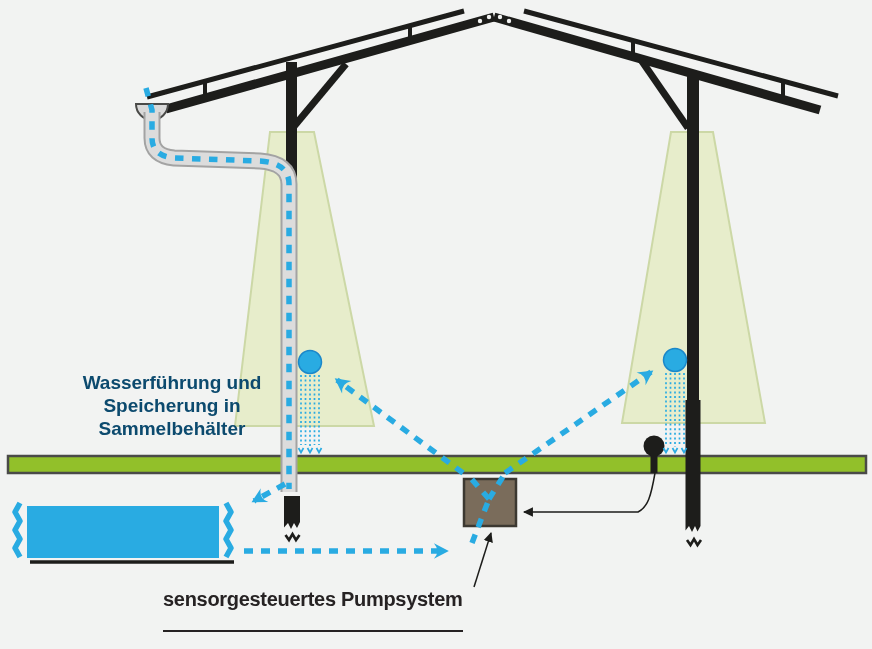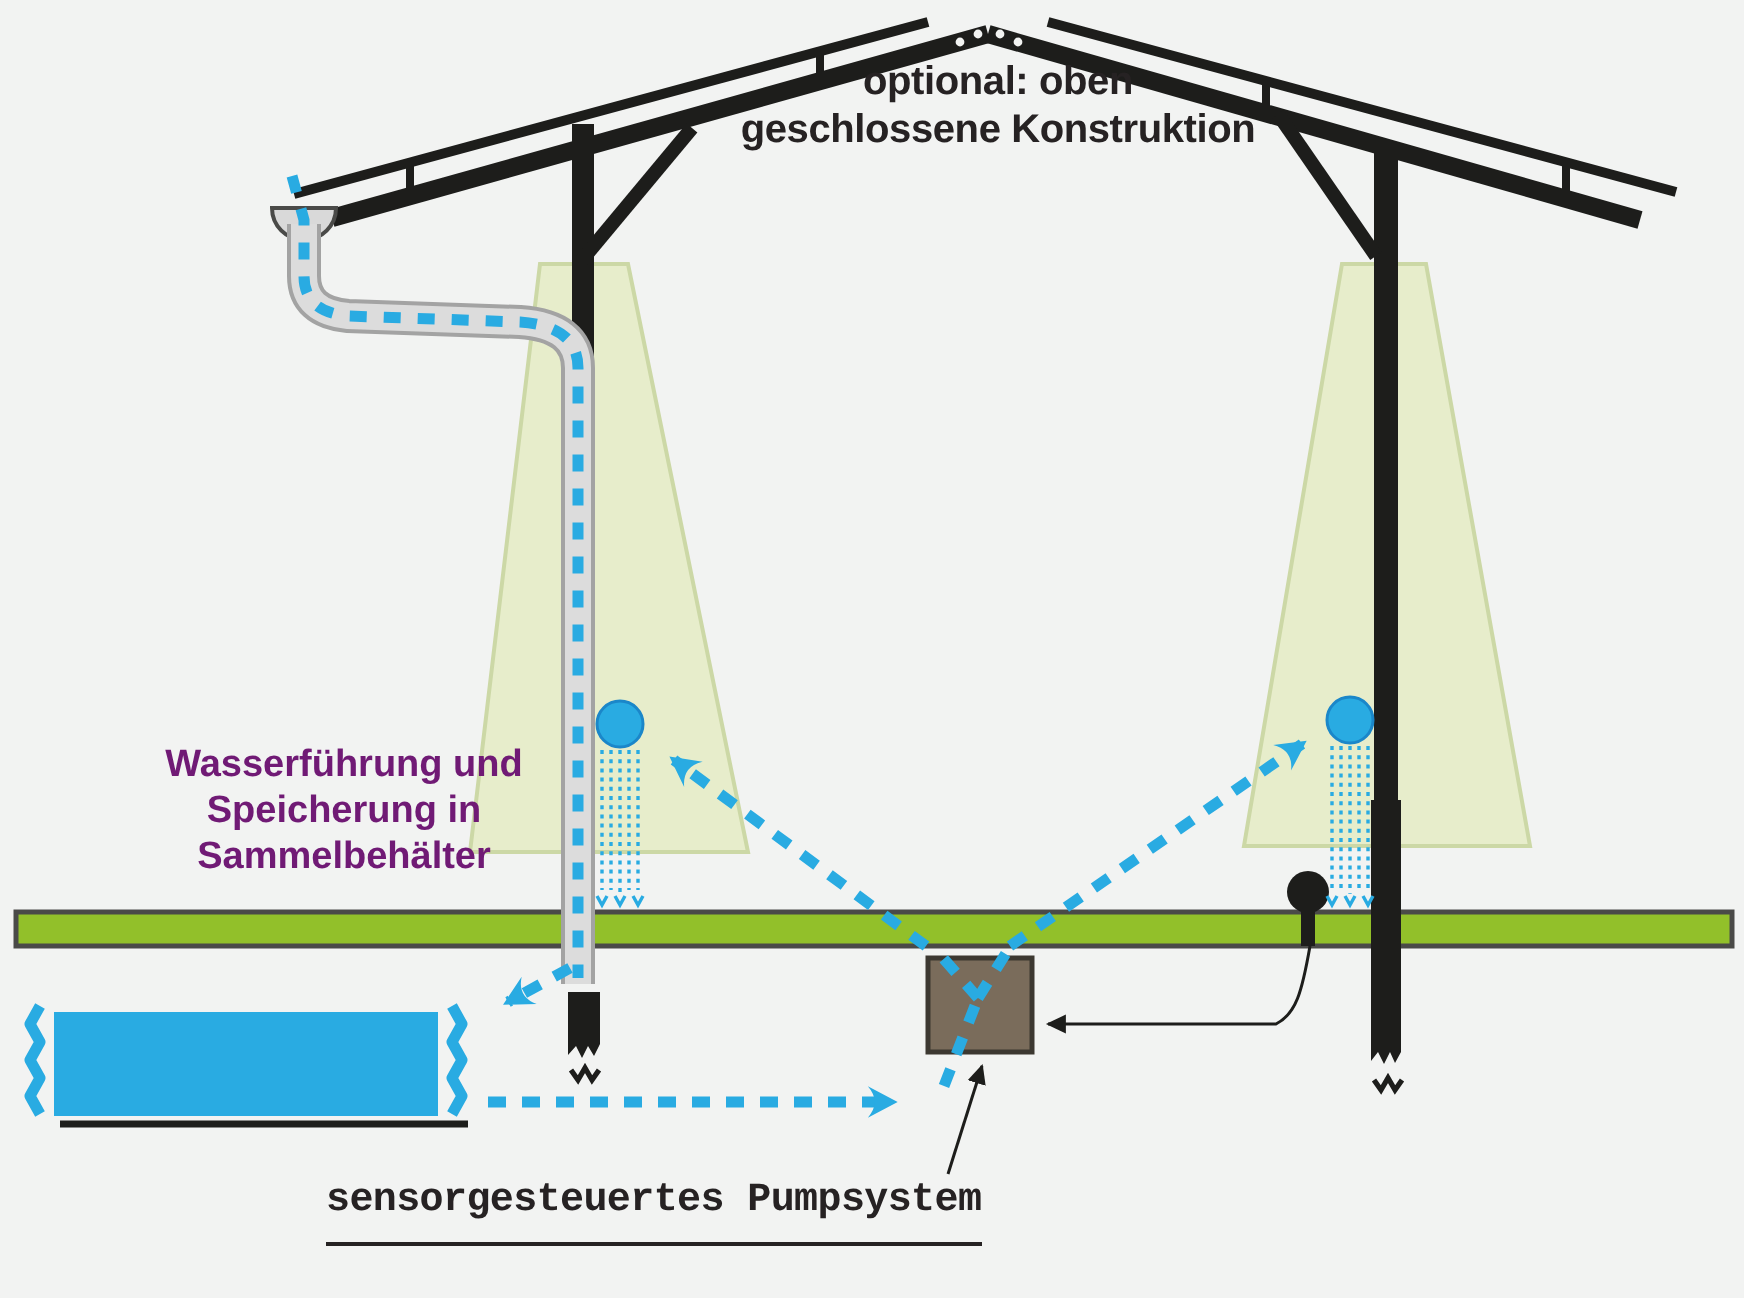--- a/index.html
+++ b/index.html
@@ -3,24 +3,24 @@
 <meta charset="utf-8">
 <style>
   html,body{margin:0;padding:0;background:#e8e8e8;}
   #stage{
     position:relative;width:872px;height:649px;background:#f2f3f2;
     font-family:"Liberation Sans","DejaVu Sans",sans-serif;overflow:hidden;
   }
   #art{position:absolute;left:0;top:0;width:872px;height:649px;}
   .lbl{position:absolute;white-space:pre-line;font-weight:700;color:#262223;}
   .lbl-top{left:327px;top:29px;width:344px;text-align:center;font-size:20px;line-height:24px;letter-spacing:-0.2px;}
-  .lbl-water{left:50px;top:371px;width:244px;text-align:center;font-size:19px;line-height:23px;color:#701a75;}
+  .lbl-water{left:50px;top:371px;width:244px;text-align:center;font-size:19px;line-height:23px;color:#0c4a6e;}
   .lbl-sensor{left:512px;top:515px;width:230px;text-align:left;font-size:19.5px;line-height:24px;letter-spacing:-0.3px;}
   .lbl-pump{left:146px;top:562px;width:350px;text-align:left;font-size:20px;line-height:25px;letter-spacing:-0.3px;}
-  .lbl-pump .l1{display:inline-block;margin-left:17px;border-bottom:2.5px solid #262223;padding-bottom:8px;font-family:Liberation Mono, monospace;}
+  .lbl-pump .l1{display:inline-block;margin-left:17px;border-bottom:2.5px solid #262223;padding-bottom:18px;}
 </style>
 </head>
 <body>
 
 <div id="stage">
 
   <svg id="art" viewBox="0 0 872 649" xmlns="http://www.w3.org/2000/svg">
     <defs>
       <marker id="mblue" viewBox="0 0 12 12" refX="9.5" refY="6" markerWidth="3.1" markerHeight="3.1" orient="auto-start-reverse">
         <path d="M1,0.5 L11.5,6 L1,11.5 Q5.8,6 1,0.5 Z" fill="#29abe2"></path>
@@ -139,22 +139,20 @@
     <g>
       <circle cx="675" cy="360" r="11.5" fill="#29abe2" stroke="#1b87c9" stroke-width="1.5"></circle>
     </g>
 
     <g stroke="#1d1d1b" stroke-width="1.5" fill="none">
       <path d="M655,473 C651,496 648,507 638,512 L524,512" marker-end="url(#mblack)"></path>
       <path d="M474,587 L491,533" marker-end="url(#mblack)"></path>
     </g>
   </svg>
 
-  <div class="lbl lbl-top">optional: oben
-geschlossene Konstruktion</div>
 
   <div class="lbl lbl-water">Wasserführung und
 Speicherung in
 Sammelbehälter</div>
 
 
   <div class="lbl lbl-pump">
     <span class="l1">sensorgesteuertes Pumpsystem</span><br>
     <span>mit Düngemittelanreicherung</span><br>
     

